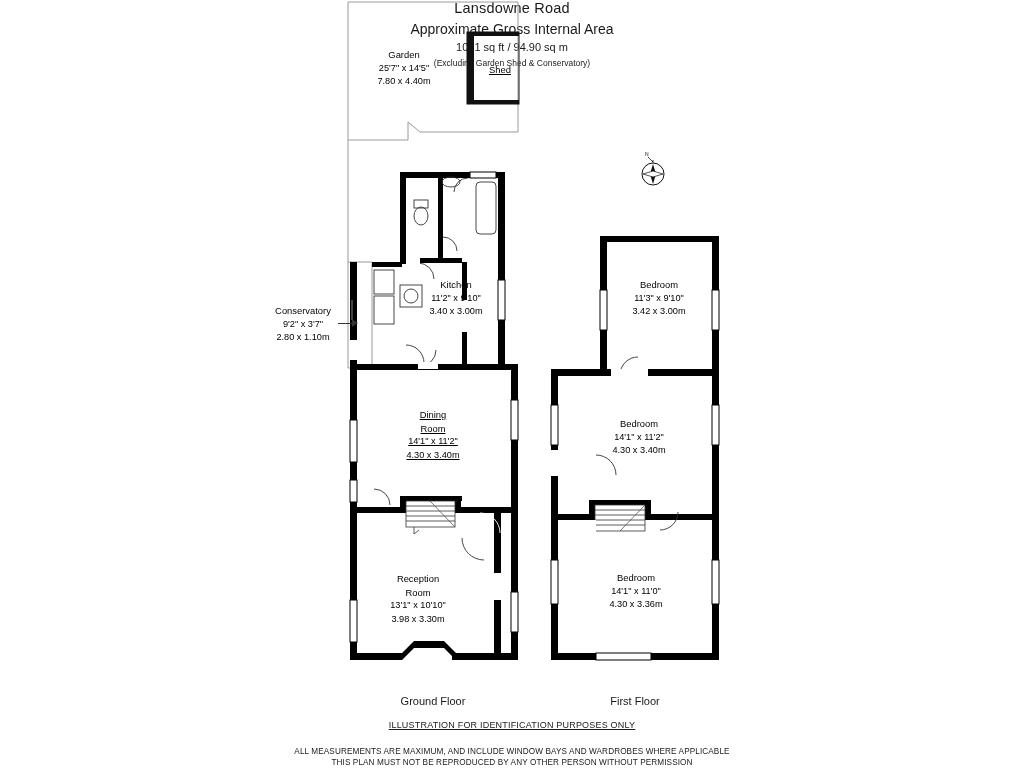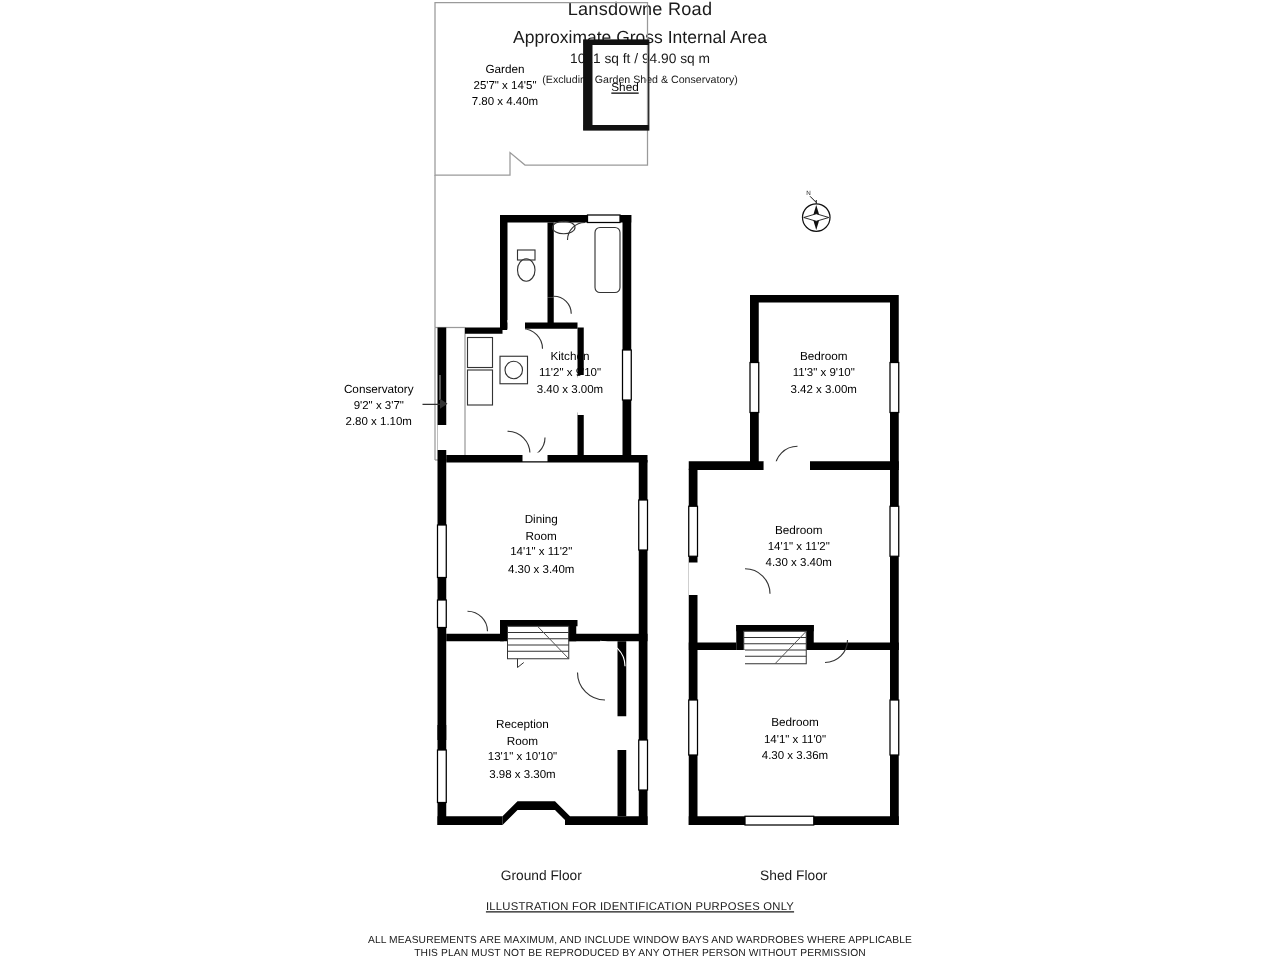--- a/index.html
+++ b/index.html
@@ -298,21 +298,21 @@
 
   <div class="abs" style="left:338px; top:323px; width:18px; height:1px; background:#333;"></div>
   <div class="abs" style="left:352px; top:319px; width:0; height:0; border-left:6px solid #333; border-top:4px solid transparent; border-bottom:4px solid transparent;"></div>
 
   <div class="abs room-label" style="left:456px; top:278px; transform:translateX(-50%);text-align:center;">
     <div class="nm">Kitchen</div>
     <div class="d1">11'2" x 9'10"</div>
     <div class="d2">3.40 x 3.00m</div>
   </div>
 
-  <div class="abs room-label" style="left:433px; top:408px; transform:translateX(-50%);">
+  <div class="abs room-label" style="left:433px; top:408px; transform:translateX(-50%);text-decoration:underline;">
     <div class="nm">Dining</div>
     <div class="nm">Room</div>
     <div class="d1">14'1" x 11'2"</div>
     <div class="d2">4.30 x 3.40m</div>
   </div>
 
   <div class="abs room-label" style="left:418px; top:572px; transform:translateX(-50%);">
     <div class="nm">Reception</div>
     <div class="nm">Room</div>
     <div class="d1">13'1" x 10'10"</div>
@@ -331,19 +331,19 @@
     <div class="d2">4.30 x 3.40m</div>
   </div>
 
   <div class="abs room-label" style="left:636px; top:571px; transform:translateX(-50%);">
     <div class="nm">Bedroom</div>
     <div class="d1">14'1" x 11'0"</div>
     <div class="d2">4.30 x 3.36m</div>
   </div>
 
   <div class="abs floor-label" style="left:433px; top:695px; transform:translateX(-50%);">Ground Floor</div>
-  <div class="abs floor-label" style="left:635px; top:695px; transform:translateX(-50%);">Shed Floor</div>
+  <div class="abs floor-label" style="left:635px; top:695px; transform:translateX(-50%);">First Floor</div>
 
   <div class="abs footer-line1" style="left:512px; top:720px; transform:translateX(-50%);text-decoration:underline;">ILLUSTRATION FOR IDENTIFICATION PURPOSES ONLY</div>
   <div class="abs footer-line2" style="left:512px; top:747px; transform:translateX(-50%);">ALL MEASUREMENTS ARE MAXIMUM, AND INCLUDE WINDOW BAYS AND WARDROBES WHERE APPLICABLE</div>
   <div class="abs footer-line2" style="left:512px; top:758px; transform:translateX(-50%);">THIS PLAN MUST NOT BE REPRODUCED BY ANY OTHER PERSON WITHOUT PERMISSION</div>
 
 </div>
 
 </body></html>

